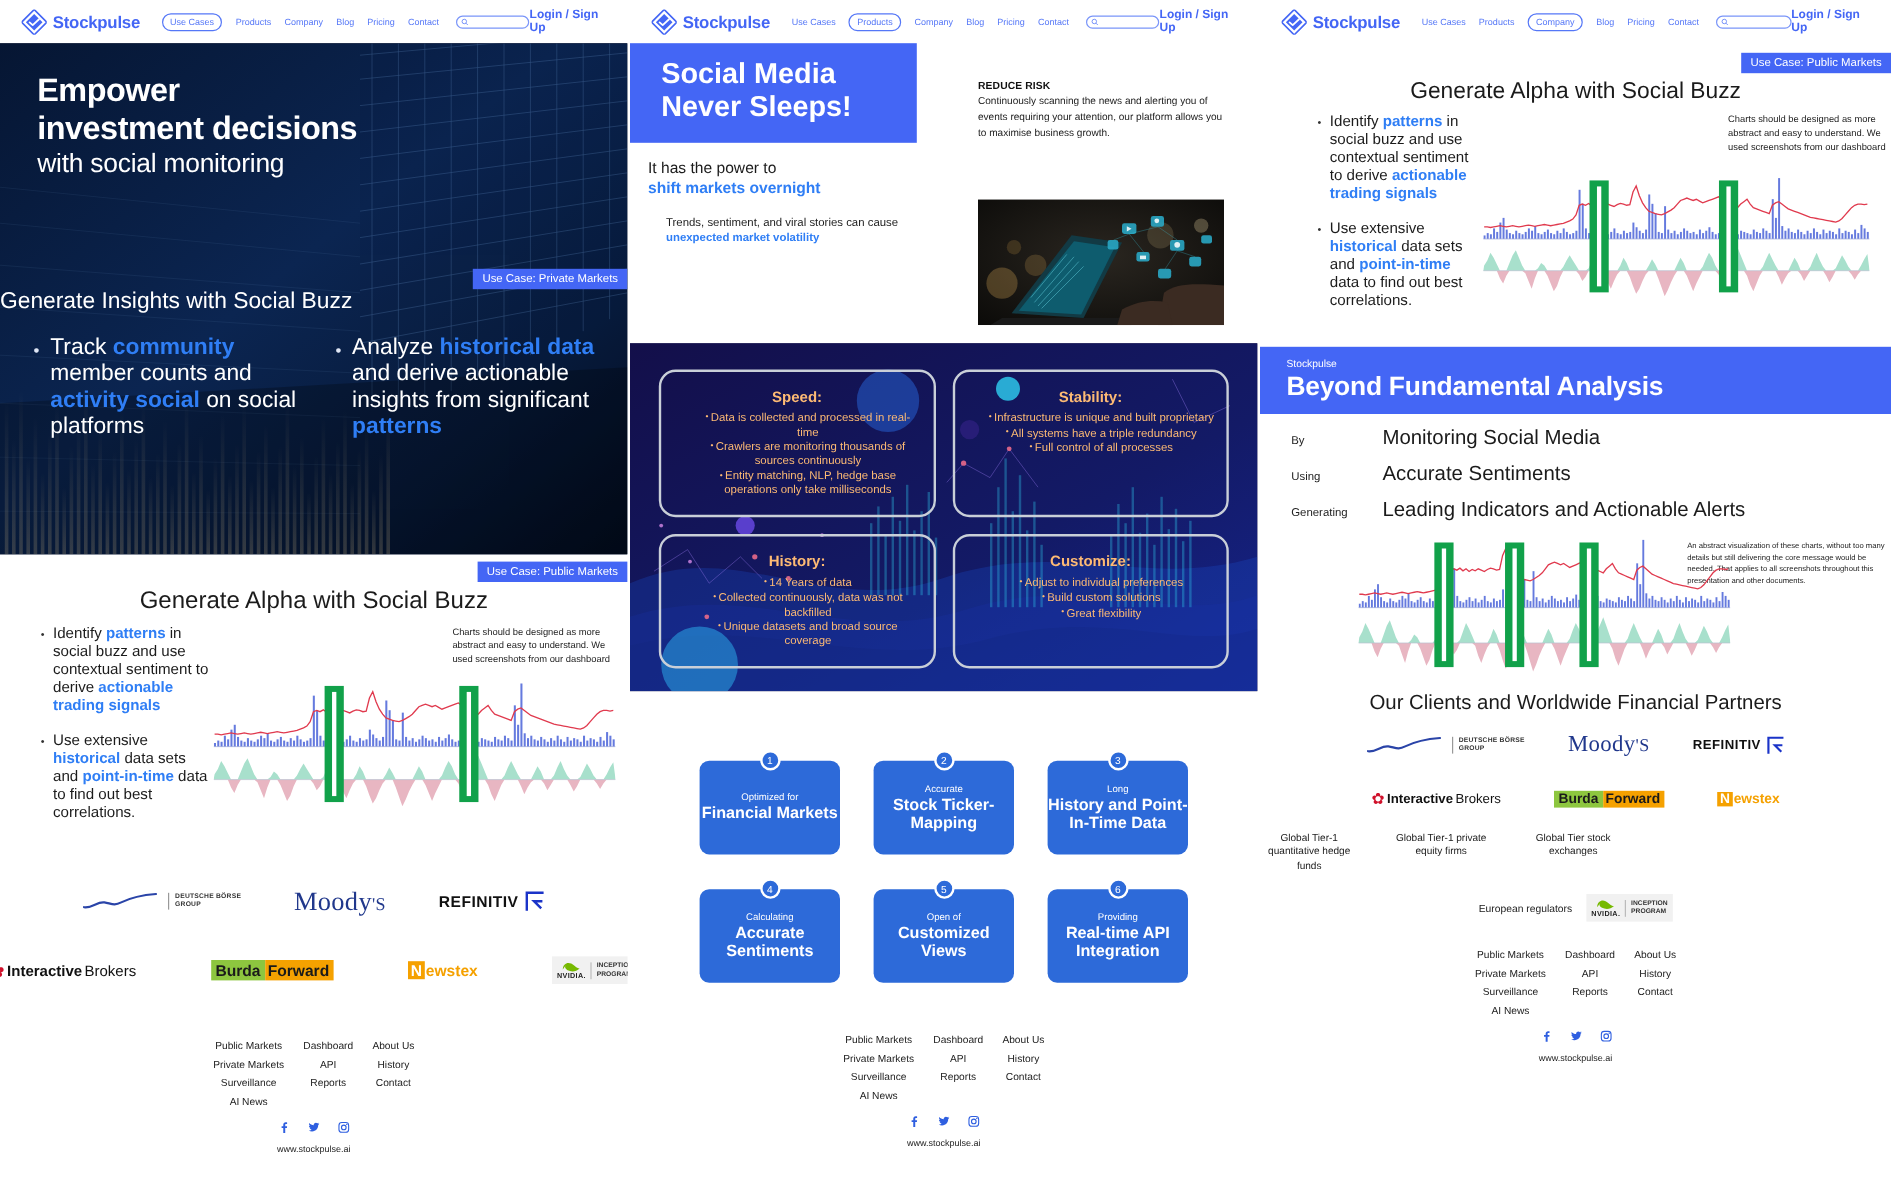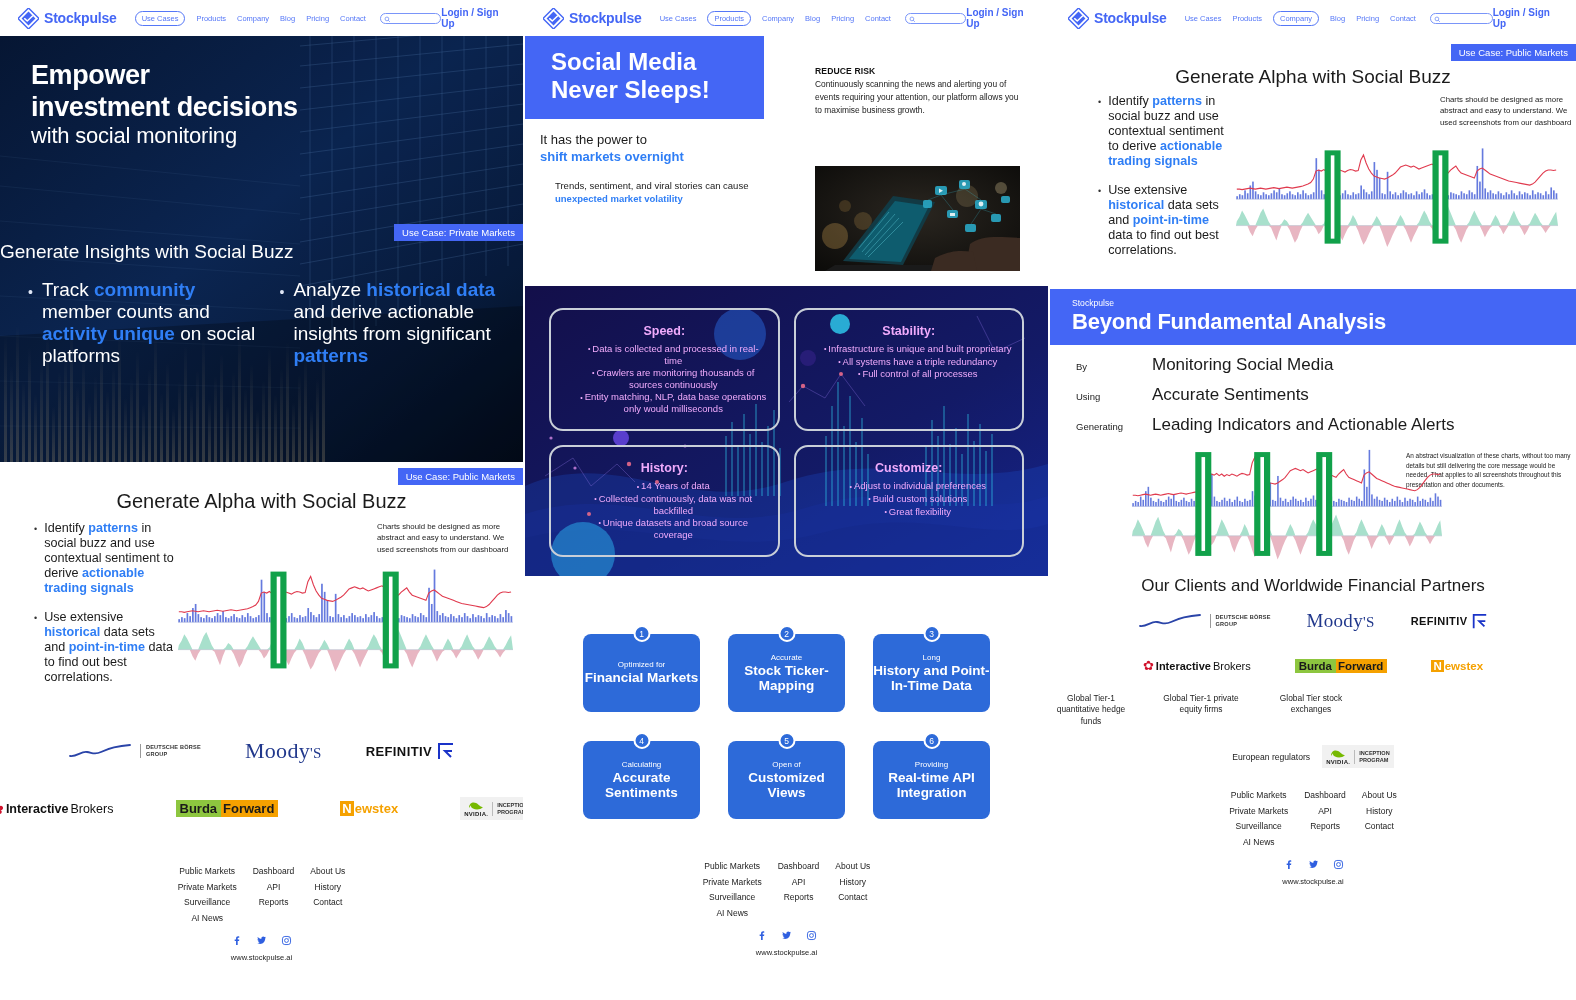--- a/index.html
+++ b/index.html
@@ -102,21 +102,21 @@
   .sm-sub1 { font-size:13px; color:#1b1b1b; margin:12px 0 0 15px; line-height:1.35; }
   .sm-sub1 b { color:#2f7ef5; }
   .sm-sub2 { font-size:9.5px; color:#1b1b1b; margin:13px 0 0 30px; line-height:1.4; width:200px;}
   .sm-sub2 b { color:#2f7ef5; }
   .rr-title { font-size:8.6px; font-weight:bold; color:#111; letter-spacing:.1px; }
   .rr-text { font-size:8.4px; color:#1b1b1b; line-height:1.55; margin-top:2px; width:205px; }
 
   .darkpanel { position:relative; background:#12104a; overflow:hidden; }
   .cardgrid { position:absolute; inset:0; display:grid; grid-template-columns:1fr 1fr;
               gap:14px; padding:22px 24px; }
-  .card { border:2px solid #c9cfd8; border-radius:14px; color:#f0abfc; text-align:center;
+  .card { border:2px solid #c9cfd8; border-radius:14px; color:#fdba74; text-align:center;
           padding:14px 10px; position:relative; }
   .card h4 { font-size:12.5px; margin-bottom:5px; font-weight:bold; }
   .card ul { list-style:none;margin-left:18px; }
   .card li { font-size:9.5px; line-height:1.22; margin-bottom:1px; }
   .card li::before { content:"• "; font-size:7px; vertical-align:middle; }
 
   
   .numgrid { display:grid; grid-template-columns:repeat(3,1fr); gap:19px 28px;
              padding:0 58px; }
   .numbox { position:relative; background:#2d6ad9; border-radius:8px; height:78px;
@@ -301,21 +301,21 @@
         <div class="l3">with social monitoring</div>
       </div>
 
       <div class="usecase-tag" style="top:188px;">Use Case: Private Markets</div>
 
       <div class="hero-sub">Generate Insights with Social Buzz</div>
 
       <div class="hero-cols">
         <div class="hero-col">
           <span class="hero-bullet">•</span>
-          <div class="hero-text"><span>Track </span><span class="hl">community</span><span> member counts and </span><span class="hl">activity unique</span><span> on social platforms</span></div>
+          <div class="hero-text"><span>Track </span><span class="hl">community</span><span> member counts and </span><span class="hl">activity social</span><span> on social platforms</span></div>
         </div>
         <div class="hero-col">
           <span class="hero-bullet">•</span>
           <div class="hero-text"><span>Analyze </span><span class="hl">historical data</span><span> and derive actionable insights from significant </span><span class="hl">patterns</span><span></span></div>
         </div>
       </div>
     </div>
 
     <div class="alpha">
       <div class="alpha-tag">Use Case: Public Markets</div>
@@ -730,21 +730,21 @@
             <circle cx="160" cy="160" r="1.6"></circle>
             <circle cx="26" cy="152" r="1.6"></circle>
         </g>
       </svg>
       <div class="cardgrid">
         <div class="card">
           <h4>Speed:</h4>
           <ul>
             <li>Data is collected and processed in real-time</li>
             <li>Crawlers are monitoring thousands of sources continuously</li>
-            <li>Entity matching, NLP, data base operations only would milliseconds</li>
+            <li>Entity matching, NLP, hedge base operations only take milliseconds</li>
           </ul>
         </div>
         <div class="card">
           <h4>Stability:</h4>
           <ul>
             <li>Infrastructure is unique and built proprietary</li>
             <li>All systems have a triple redundancy</li>
             <li>Full control of all processes</li>
           </ul>
         </div>

